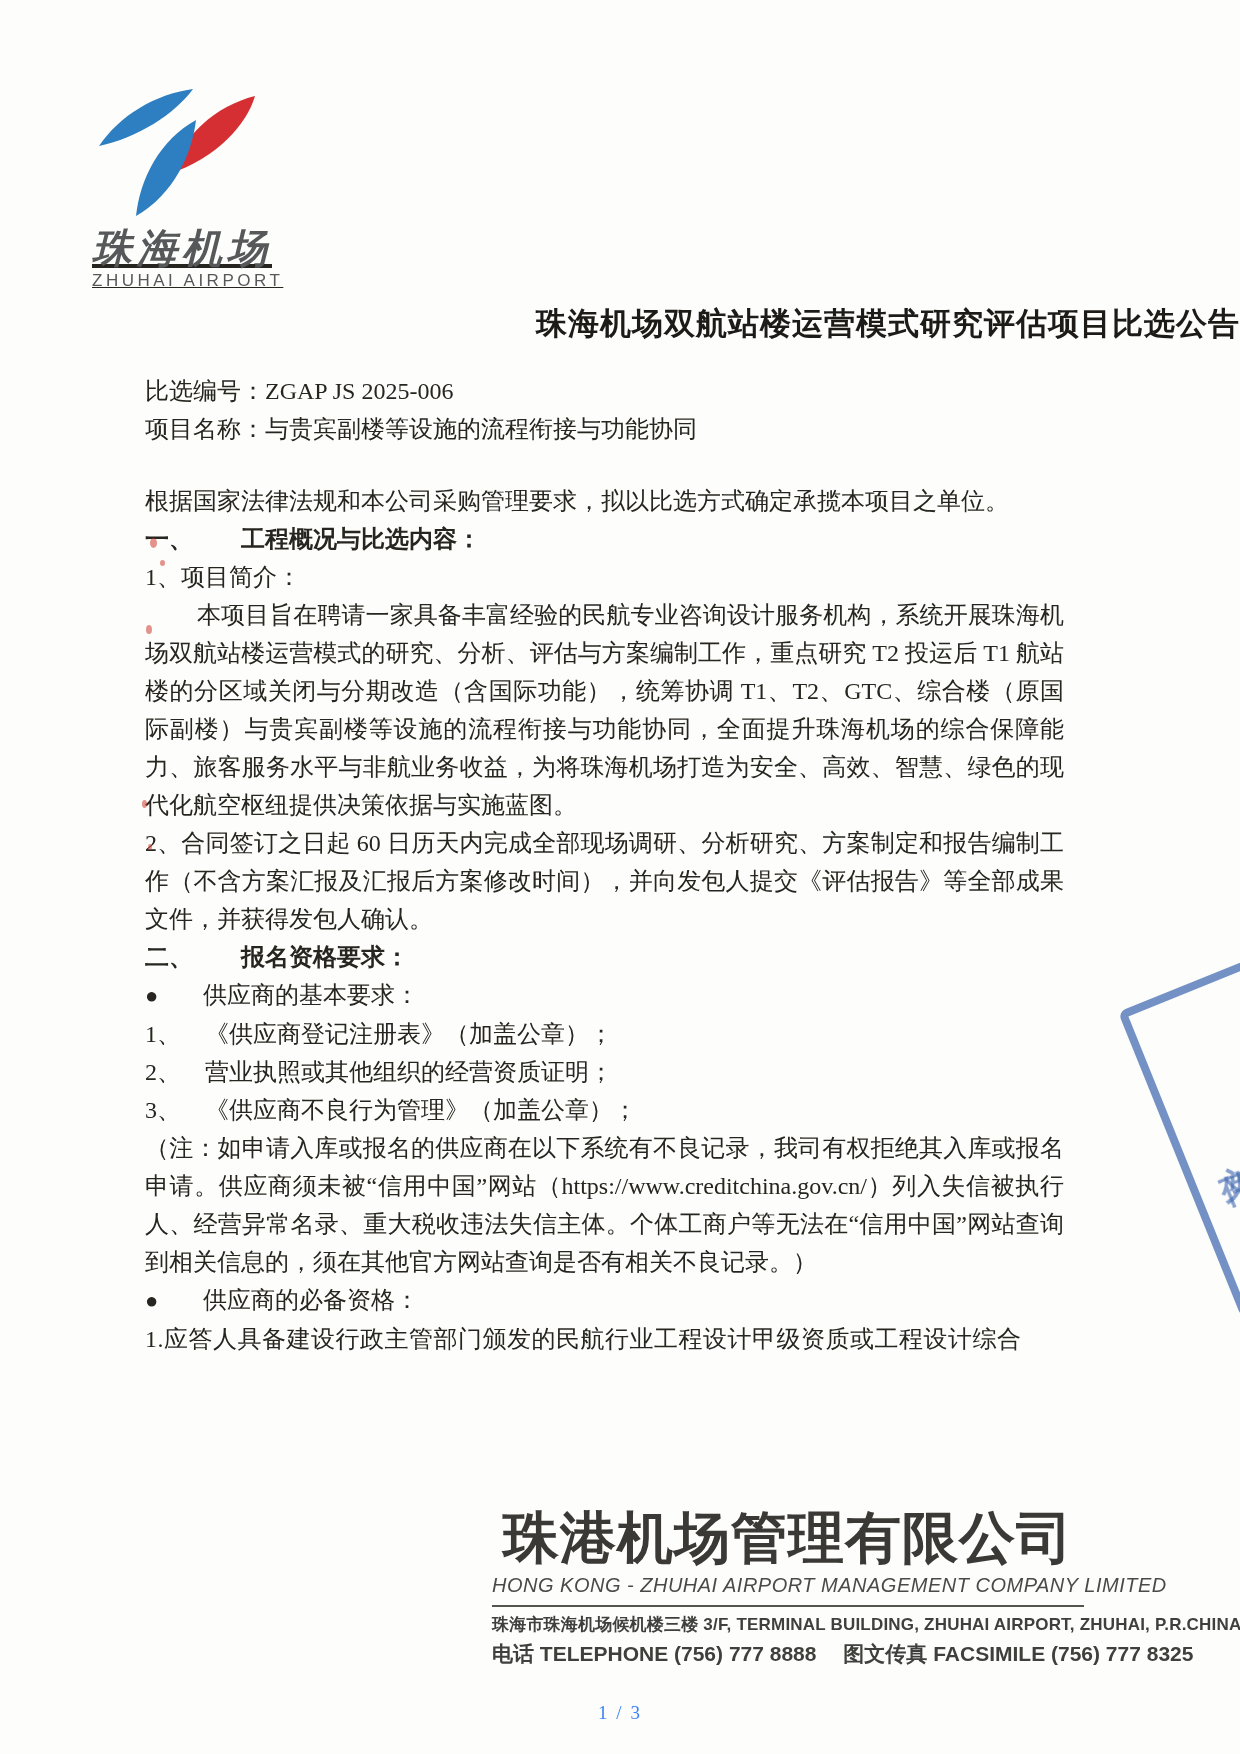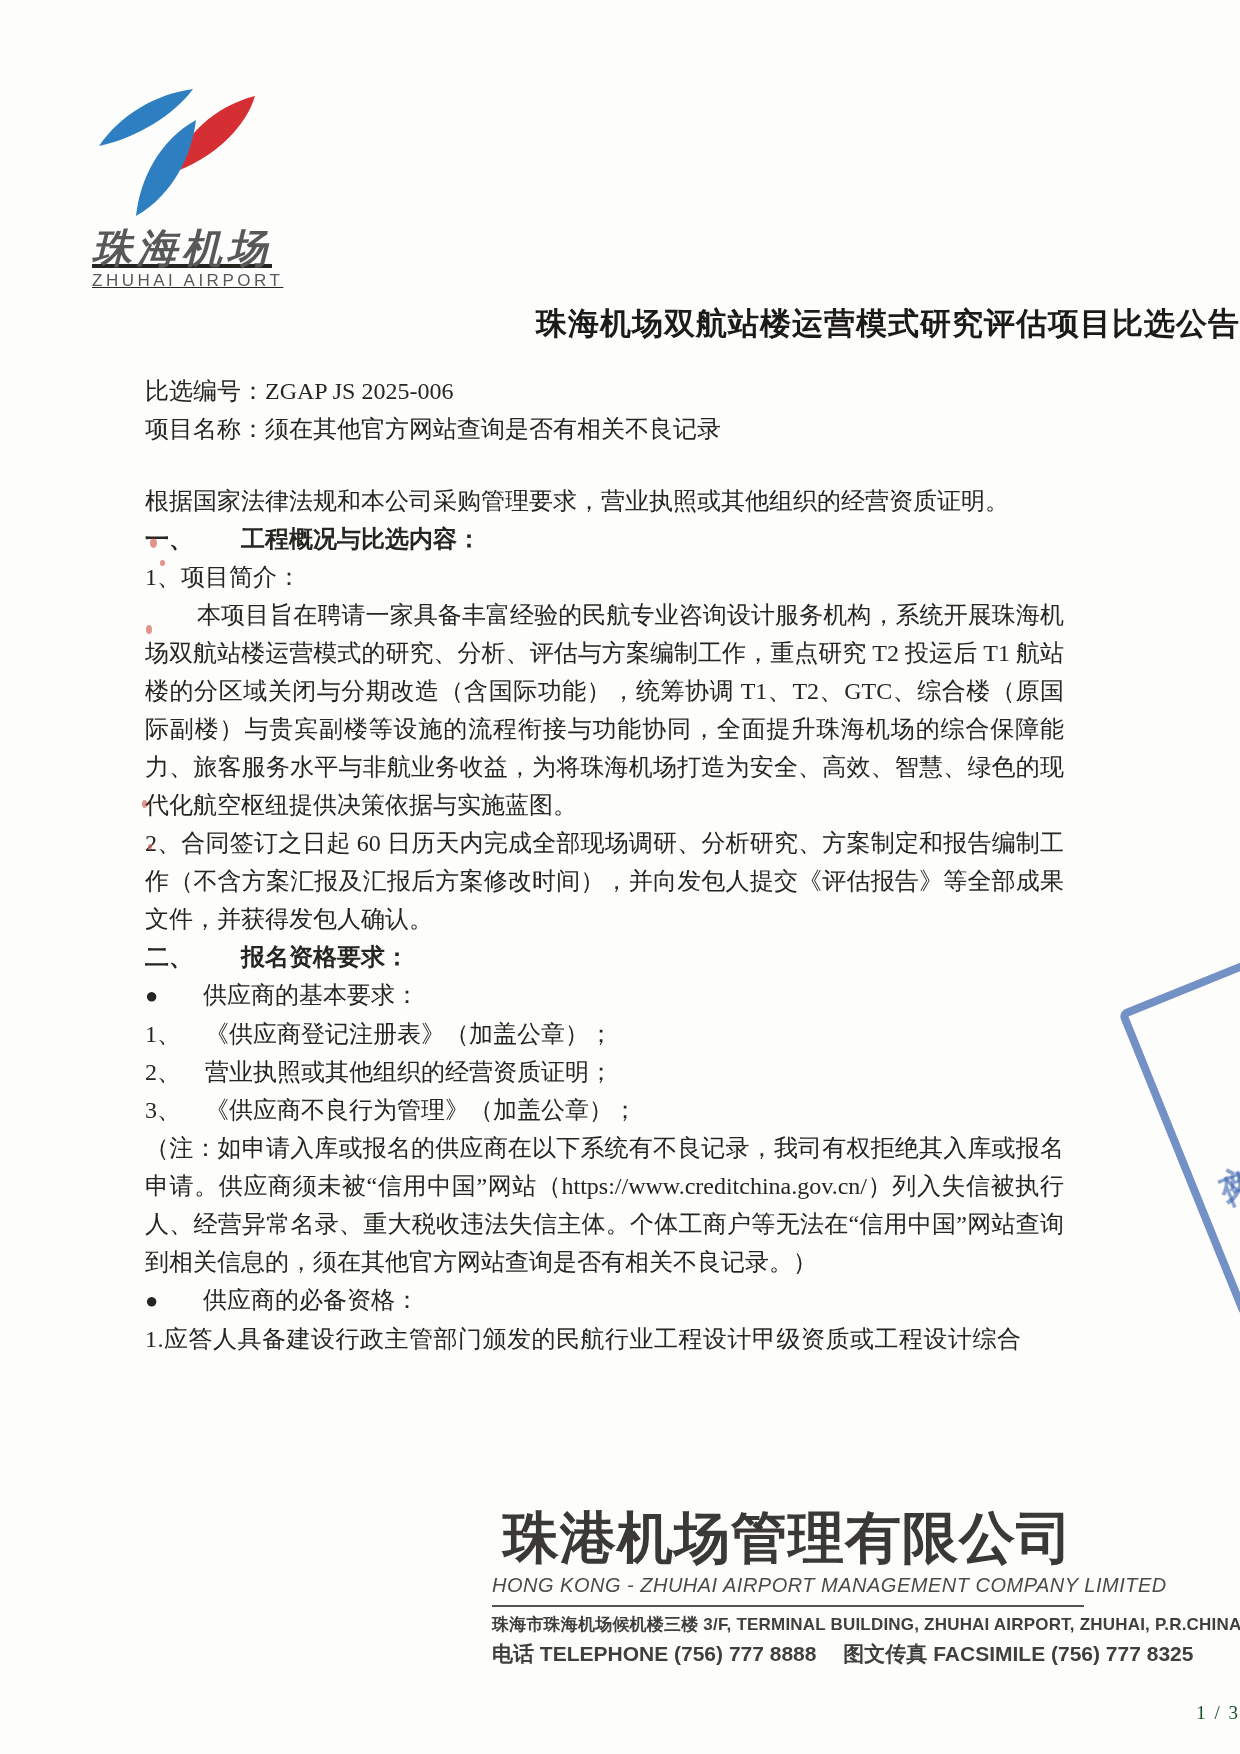--- a/index.html
+++ b/index.html
@@ -51,22 +51,22 @@
     line-height:1.15;white-space:nowrap;
   }
   .footer-en{
     font-size:20px;font-style:italic;color:#4a4a48;letter-spacing:0.5px;
     margin-top:4px;white-space:nowrap;
   }
   .footer-rule{border:none;border-top:2.5px solid #55554f;margin:8px 0 6px 0;}
   .footer-addr{font-size:17px;font-weight:bold;color:#3f3f3c;white-space:nowrap;letter-spacing:0.2px;}
   .footer-phone{font-size:21px;font-weight:bold;color:#3f3f3c;margin-top:4px;white-space:nowrap;}
   .page-num{
-    position:absolute;left:0;top:1702px;width:100%;text-align:right;
-    font-size:19px;color:#14532d;letter-spacing:2px;
+    position:absolute;left:0;top:1702px;width:100%;text-align:center;
+    font-size:19px;color:#3b82f6;letter-spacing:2px;
   }
   
   .stamp{
     position:absolute;left:1118px;top:1012px;width:230px;height:330px;
     border:8px solid rgba(62,102,176,0.72);border-radius:8px;
     transform:rotate(-22deg);transform-origin:top left;
     display:flex;align-items:center;justify-content:flex-start;
     padding:14px;box-sizing:border-box;
   }
   .stamp-text{
@@ -94,25 +94,25 @@
     </svg>
     <div class="logo-cn">珠海机场</div>
     <div class="logo-en">ZHUHAI AIRPORT</div>
   </div>
 
   <div class="doc-title">珠海机场双航站楼运营模式研究评估项目比选公告</div>
 
   <div class="content">
 
     <p class="meta-line"><span>比选编号：</span><span>ZGAP JS 2025-006</span></p>
-    <p class="meta-line"><span>项目名称：</span><span>须在其他官方网站查询是否有相关不良记录</span></p>
+    <p class="meta-line"><span>项目名称：</span><span>与贵宾副楼等设施的流程衔接与功能协同</span></p>
 
     <div class="gap"></div>
 
-    <p class="just">根据国家法律法规和本公司采购管理要求，营业执照或其他组织的经营资质证明。</p>
+    <p class="just">根据国家法律法规和本公司采购管理要求，拟以比选方式确定承揽本项目之单位。</p>
 
     <p class="bold ind-head">一、　　工程概况与比选内容：</p>
     <p class="ind-1">1、项目简介：</p>
     <p class="just first-indent">本项目旨在聘请一家具备丰富经验的民航专业咨询设计服务机构，系统开展珠海机场双航站楼运营模式的研究、分析、评估与方案编制工作，重点研究 T2 投运后 T1 航站楼的分区域关闭与分期改造（含国际功能），统筹协调 T1、T2、GTC、综合楼（原国际副楼）与贵宾副楼等设施的流程衔接与功能协同，全面提升珠海机场的综合保障能力、旅客服务水平与非航业务收益，为将珠海机场打造为安全、高效、智慧、绿色的现代化航空枢纽提供决策依据与实施蓝图。</p>
     <p class="just">2、合同签订之日起 60 日历天内完成全部现场调研、分析研究、方案制定和报告编制工作（不含方案汇报及汇报后方案修改时间），并向发包人提交《评估报告》等全部成果文件，并获得发包人确认。</p>
 
     <p class="bold ind-head">二、　　报名资格要求：</p>
 
     <p class="bullet-line"><span class="blt">●</span><span>供应商的基本要求：</span></p>
 

